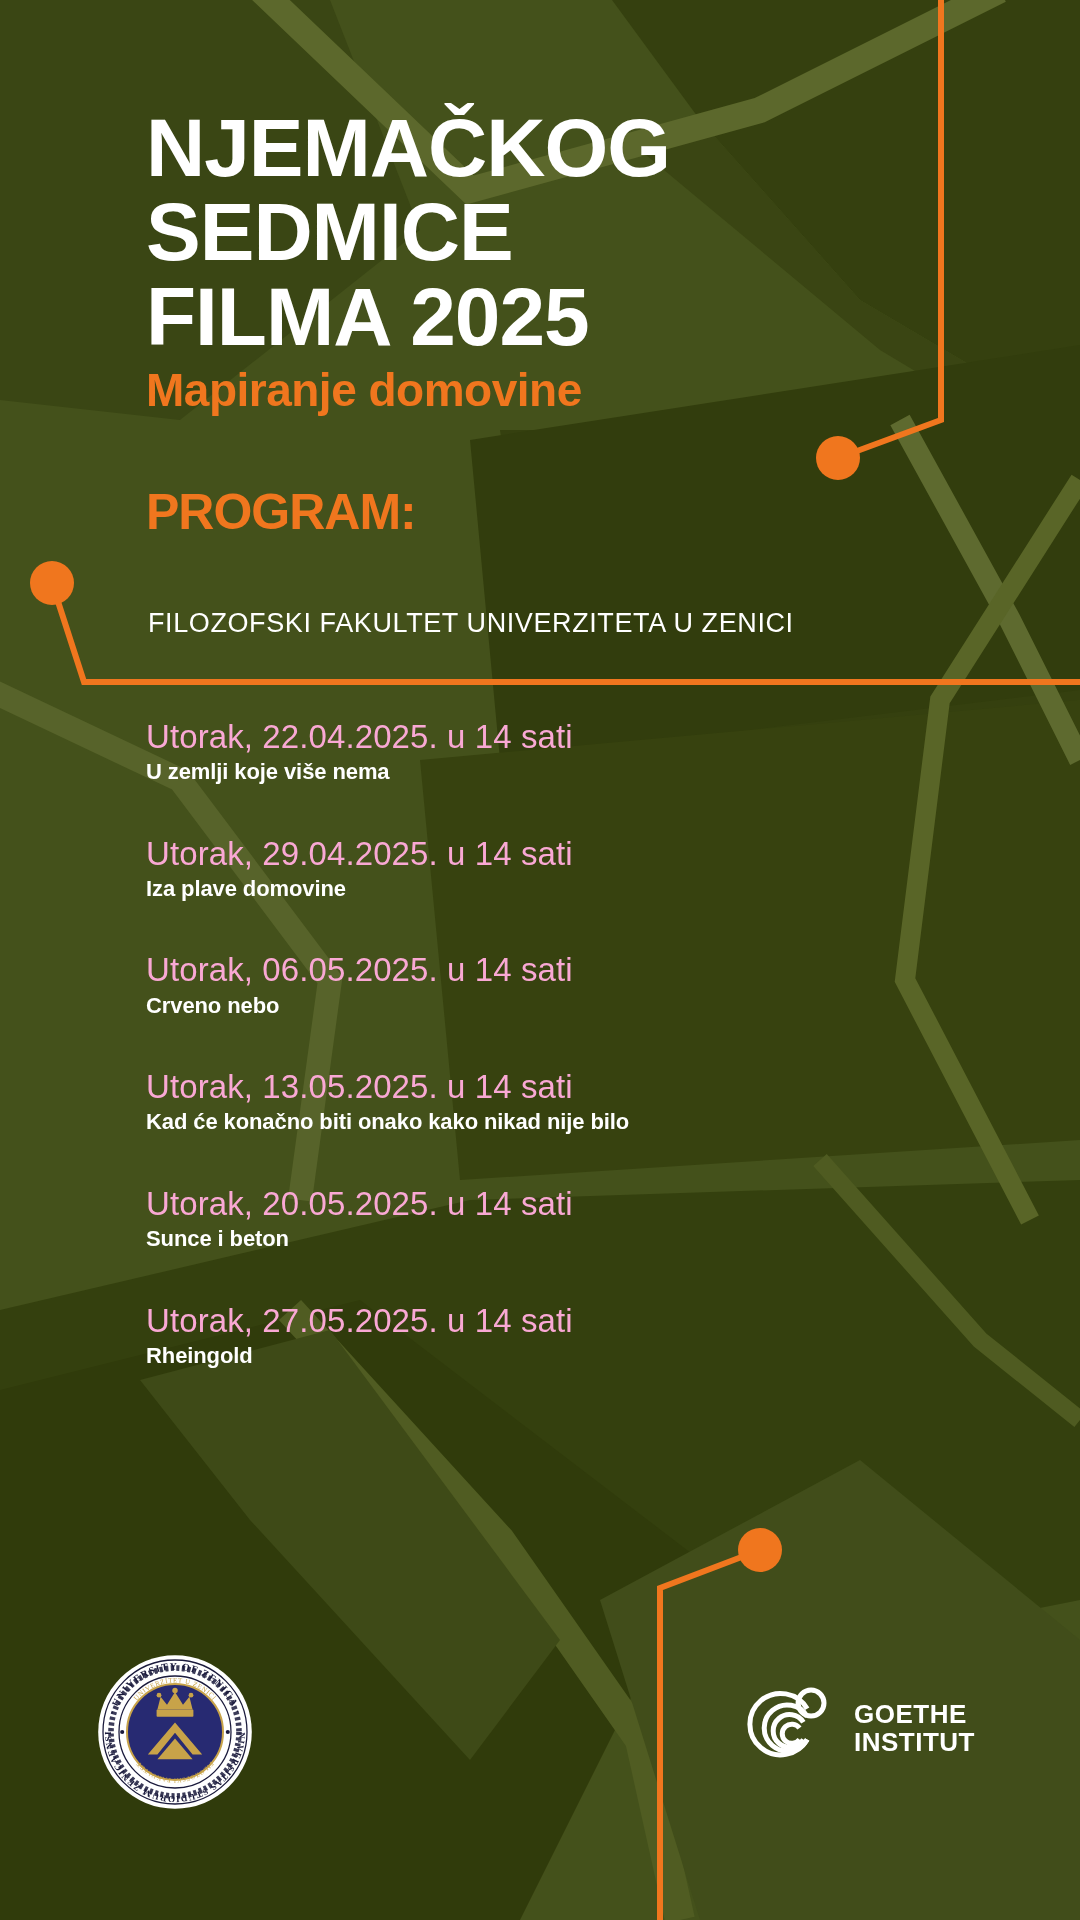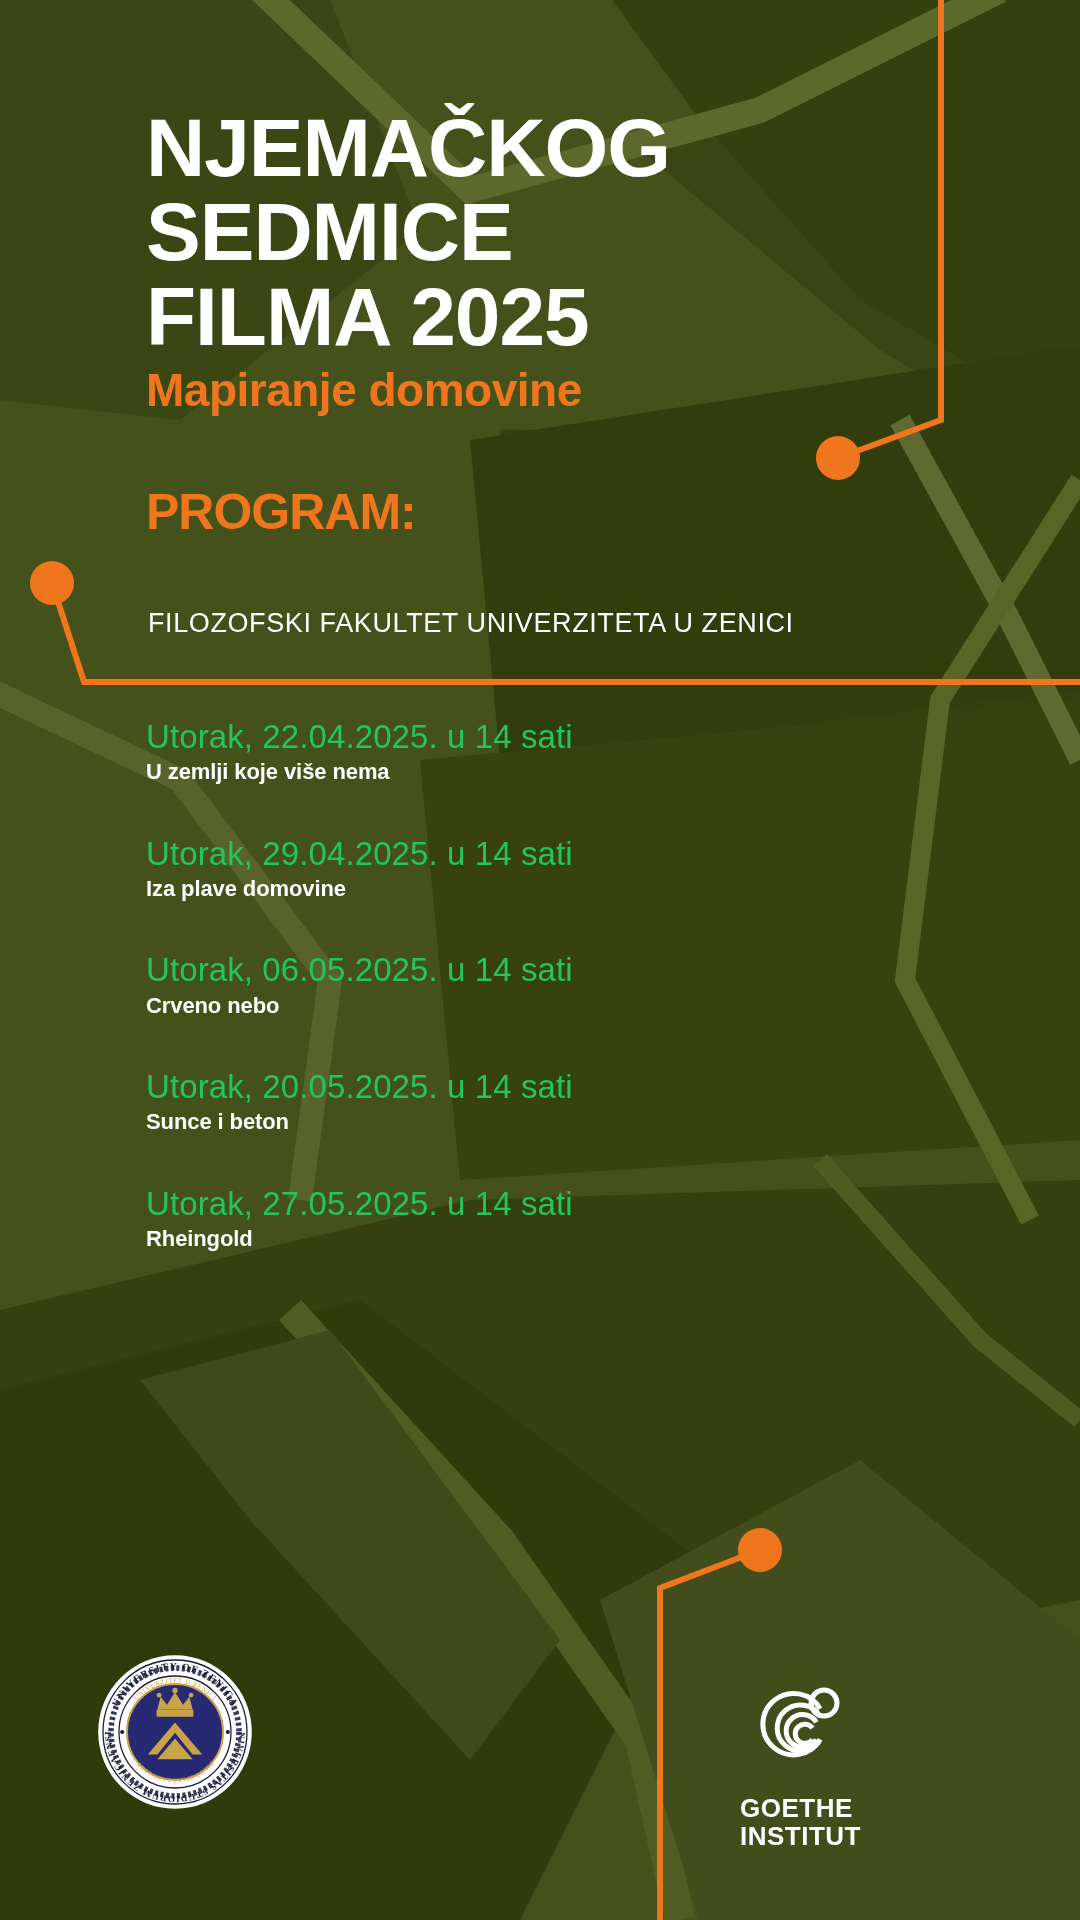--- a/index.html
+++ b/index.html
@@ -83,21 +83,21 @@
     position: absolute;
     left: 146px;
     top: 716px;
     width: 880px;
   }
   .entry {
     margin-bottom: 47px;
   }
   .entry:last-child { margin-bottom: 16px; }
   .entry-date {
-    color: #22c55e;
+    color: #f9a8d4;
     font-size: 33px;
     font-weight: 400;
     line-height: 1.28;
     letter-spacing: 0.1px;
   }
   .entry-title {
     color: #ffffff;
     font-size: 22px;
     font-weight: bold;
     line-height: 1.25;
@@ -112,21 +112,20 @@
     width: 160px;
     height: 160px;
   }
   .logo-goethe {
     position: absolute;
     left: 740px;
     top: 1680px;
     display: flex;
     align-items: center;
     gap: 18px;
-    flex-direction: column;
   }
   .goethe-mark { width: 96px; height: 96px; display: block; }
   .goethe-text {
     color: #ffffff;
     font-weight: bold;
     font-size: 26px;
     line-height: 1.08;
     letter-spacing: 0.5px;
   }
   .goethe-text span { display: block; }
@@ -189,20 +188,24 @@
       <div class="entry">
         <div class="entry-date">Utorak, 29.04.2025. u 14 sati</div>
         <div class="entry-title">Iza plave domovine</div>
       </div>
 
       <div class="entry">
         <div class="entry-date">Utorak, 06.05.2025. u 14 sati</div>
         <div class="entry-title">Crveno nebo</div>
       </div>
 
+      <div class="entry">
+        <div class="entry-date">Utorak, 13.05.2025. u 14 sati</div>
+        <div class="entry-title">Kad će konačno biti onako kako nikad nije bilo</div>
+      </div>
 
       <div class="entry">
         <div class="entry-date">Utorak, 20.05.2025. u 14 sati</div>
         <div class="entry-title">Sunce i beton</div>
       </div>
 
       <div class="entry">
         <div class="entry-date">Utorak, 27.05.2025. u 14 sati</div>
         <div class="entry-title">Rheingold</div>
       </div>

